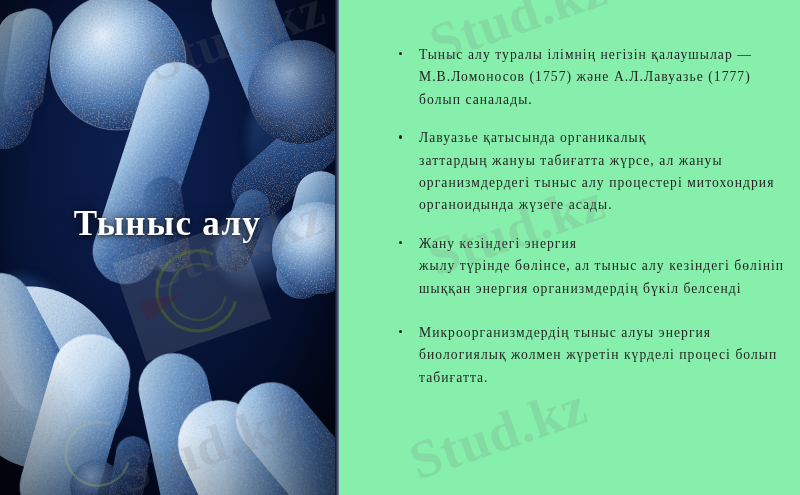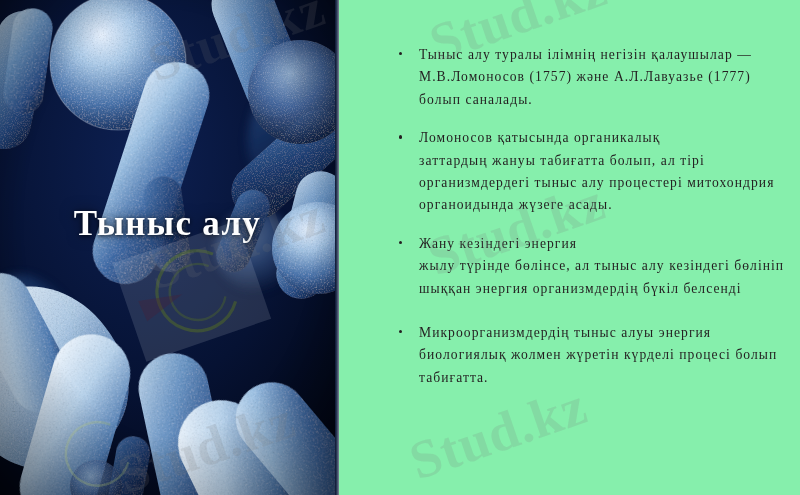--- a/index.html
+++ b/index.html
@@ -235,22 +235,22 @@
 
       <li class="bullet-item">
         <span class="dot"></span>
         <span class="line">Тыныс алу туралы ілімнің негізін қалаушылар —</span>
         <span class="line">М.В.Ломоносов (1757) және А.Л.Лавуазье (1777)</span>
         <span class="line">болып саналады.</span>
       </li>
 
       <li class="bullet-item">
         <span class="dot"></span>
-        <span class="line">Ломоносов қатысында органикалық</span>
-        <span class="line">заттардың жануы табиғатта болып, ал тірі</span>
+        <span class="line">Лавуазье қатысында органикалық</span>
+        <span class="line">заттардың жануы табиғатта жүрсе, ал жануы</span>
         <span class="line">организмдердегі тыныс алу процестері митохондрия</span>
         <span class="line">органоидында жүзеге асады.</span>
       </li>
 
       <li class="bullet-item">
         <span class="dot"></span>
         <span class="line">Жану кезіндегі энергия</span>
         <span class="line">жылу түрінде бөлінсе, ал тыныс алу кезіндегі бөлініп</span>
         <span class="line">шыққан энергия организмдердің бүкіл белсенді</span>
       </li>

